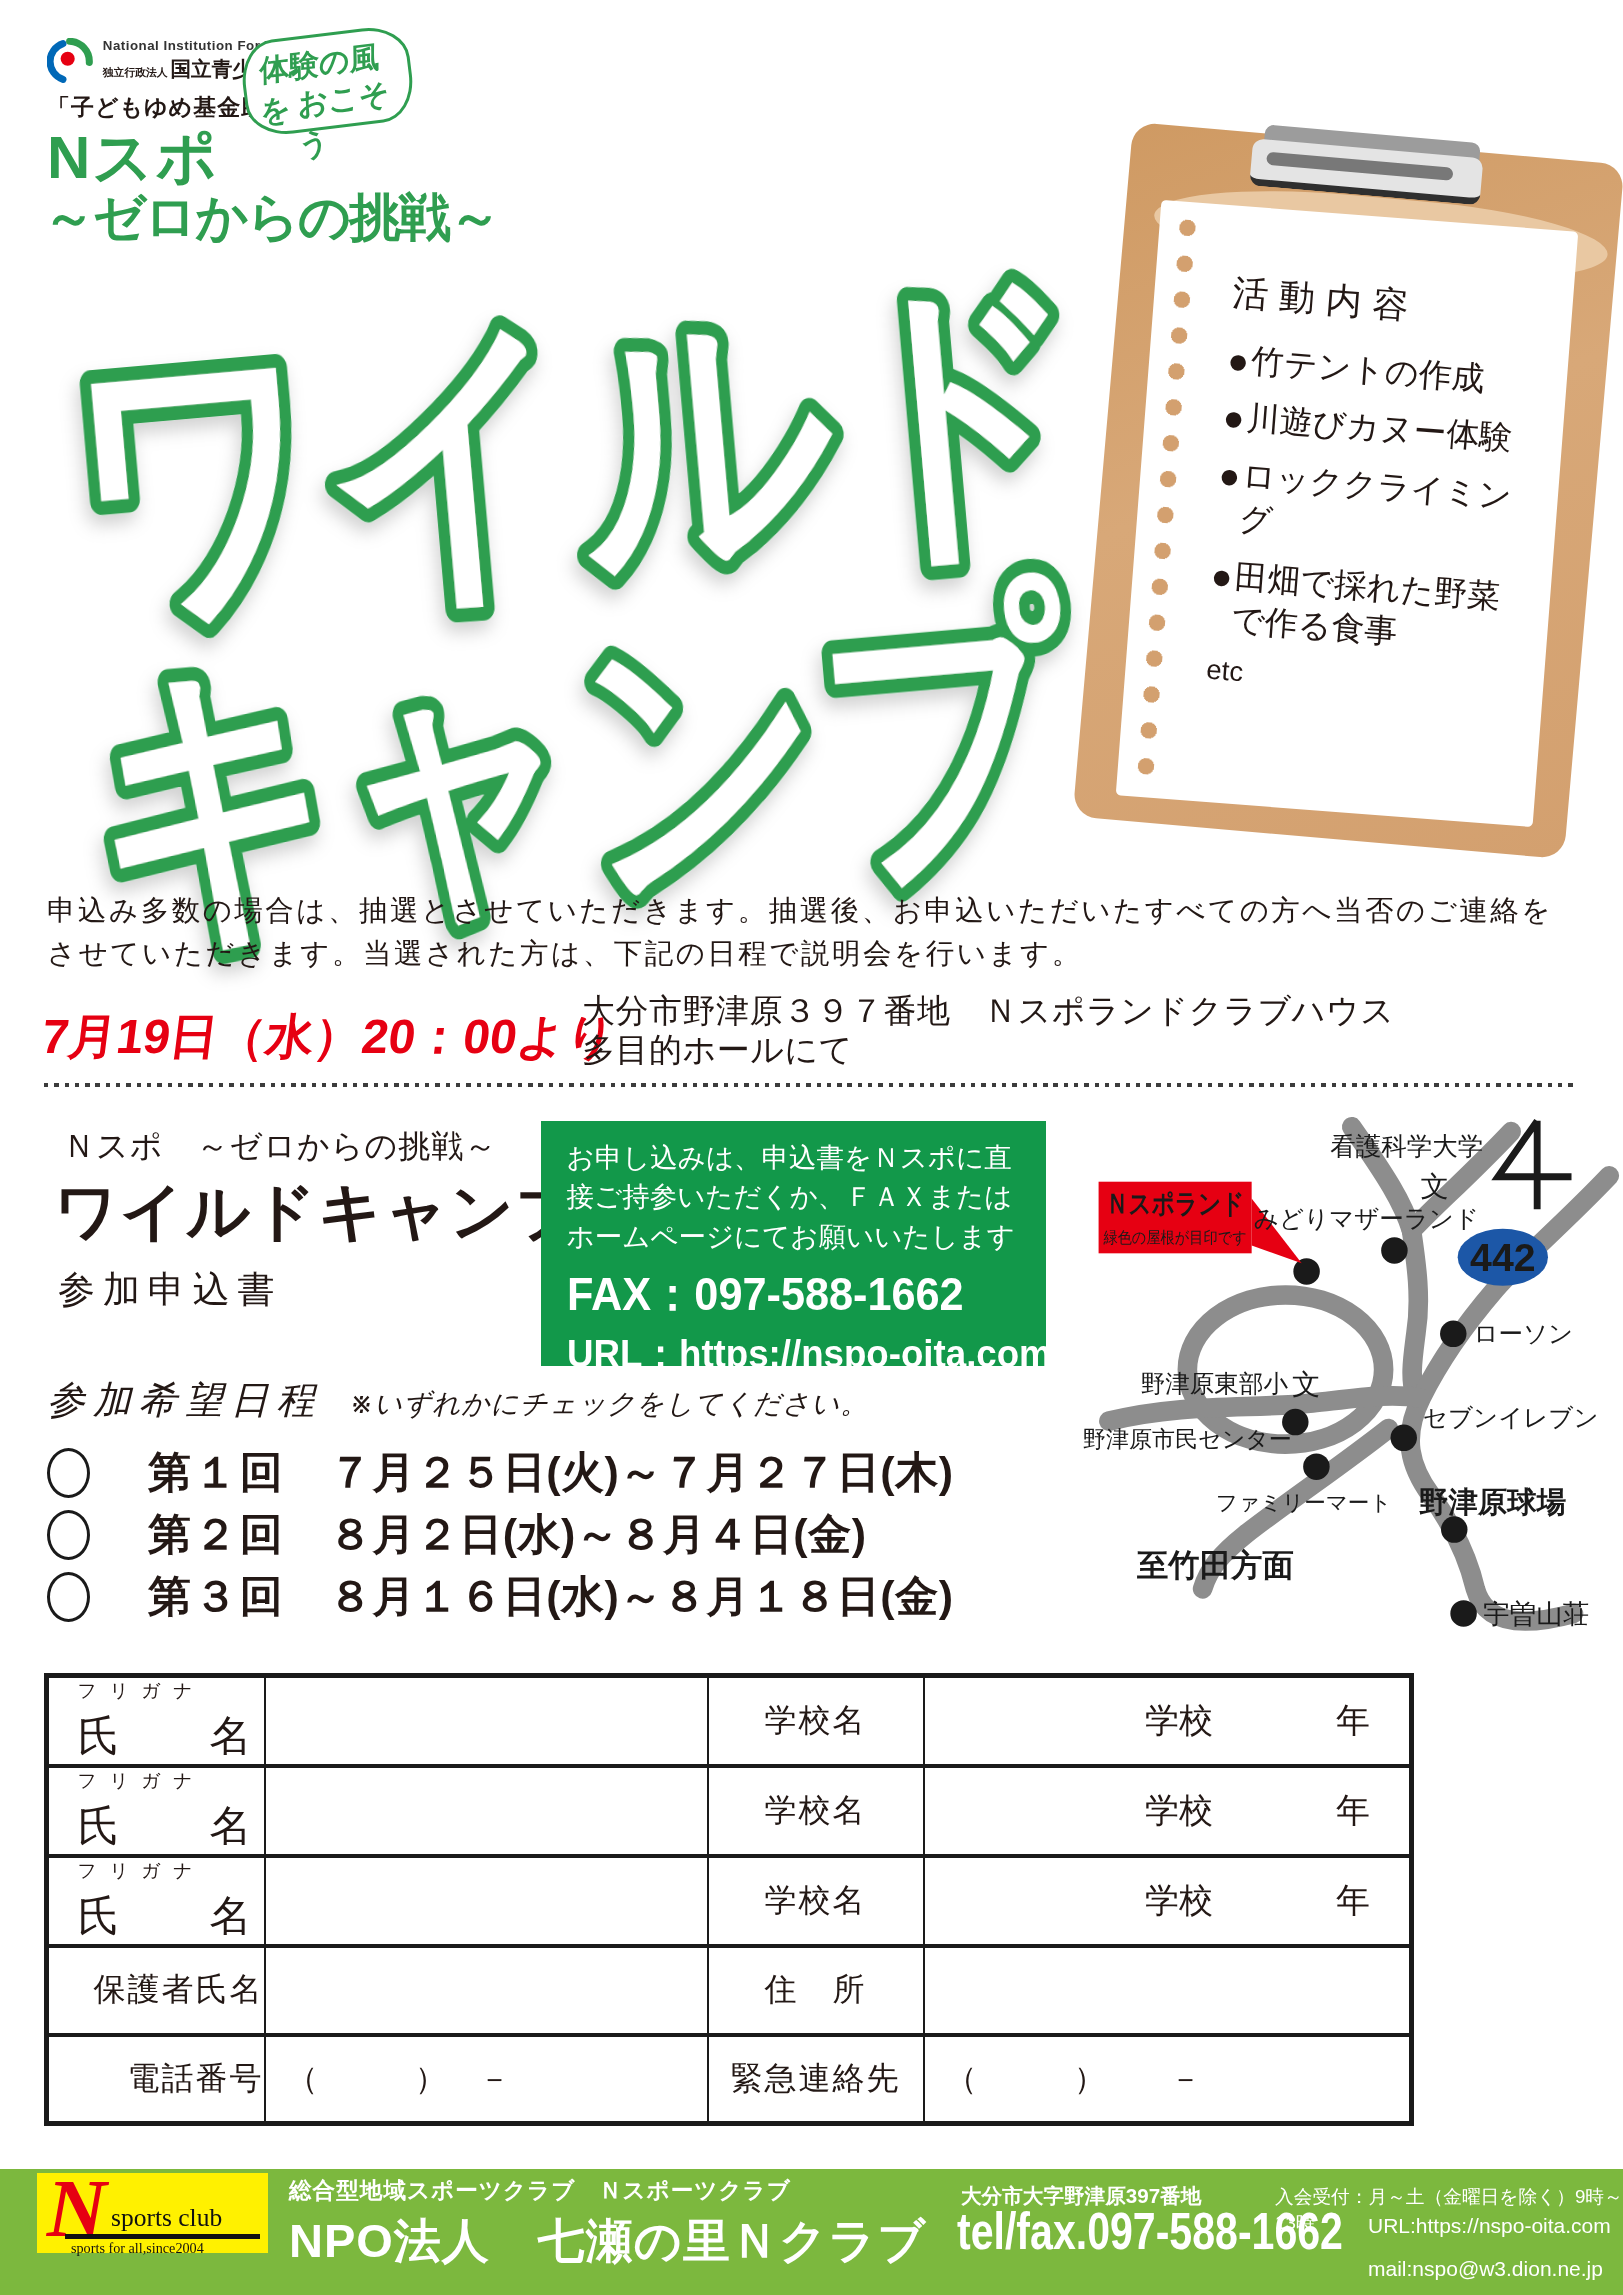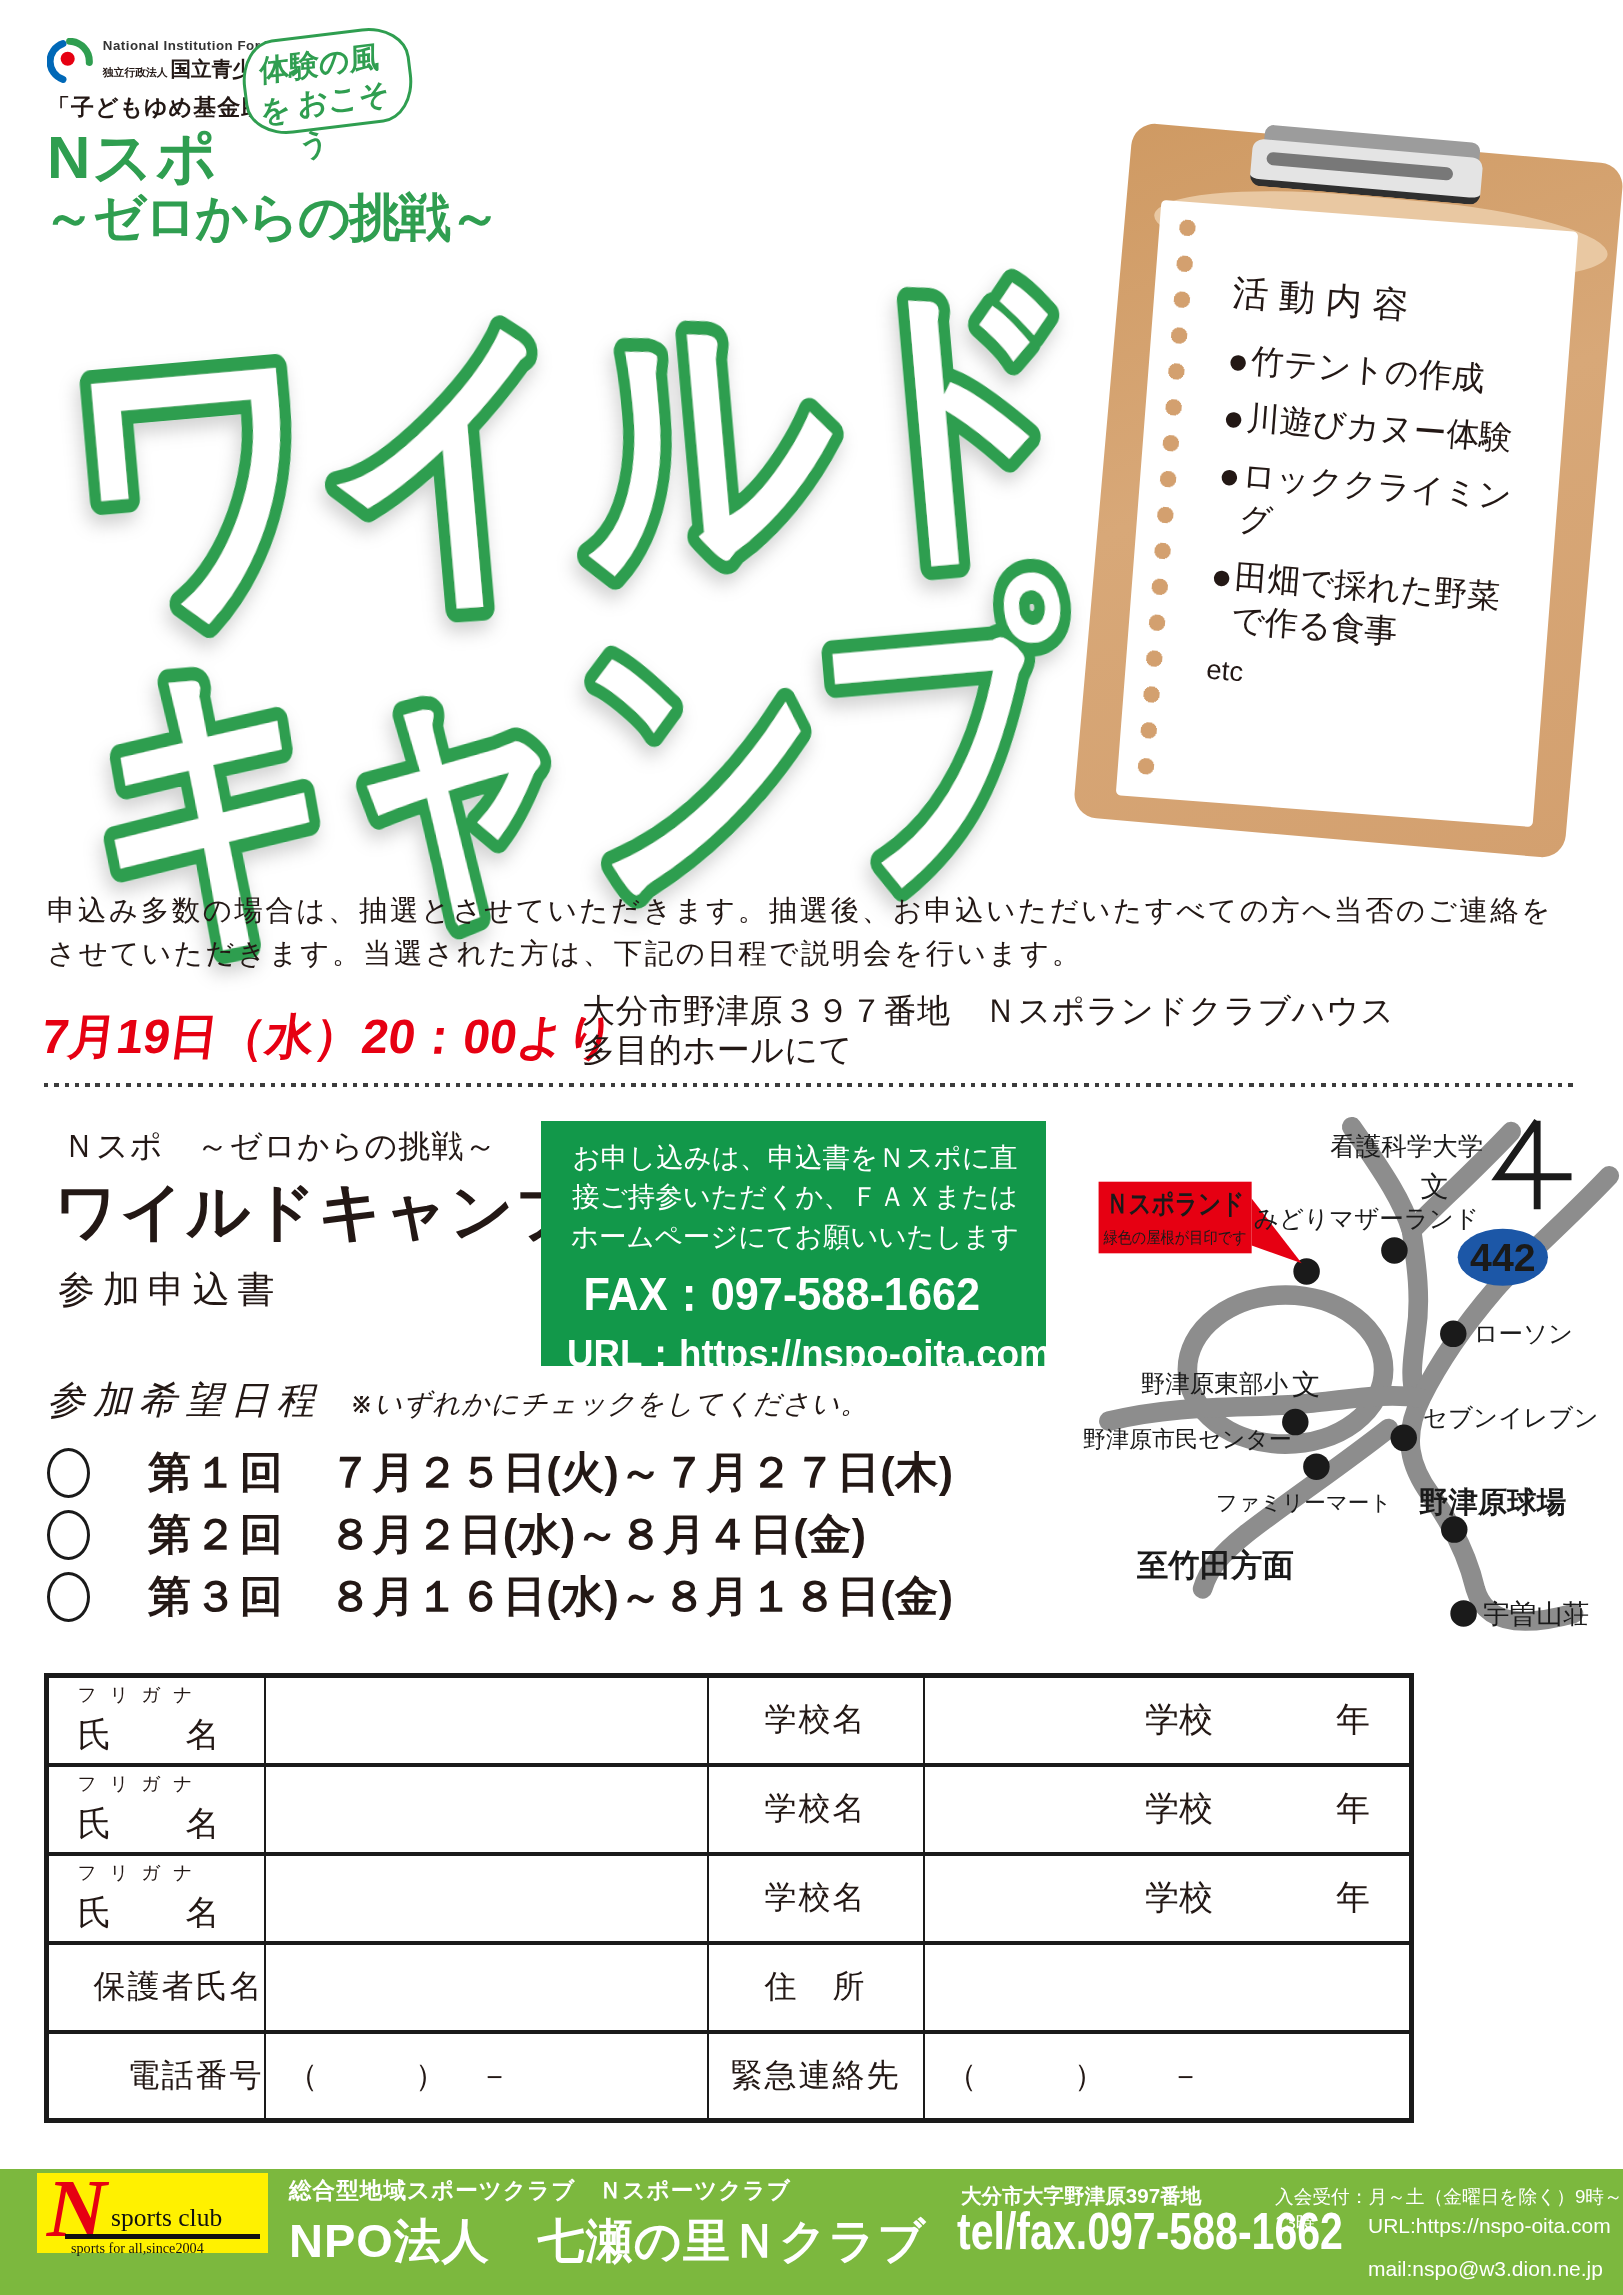--- a/index.html
+++ b/index.html
@@ -63,21 +63,21 @@
 
   .dotted { left:44px; top:1083px; width:1534px; height:4.4px;
             background:repeating-linear-gradient(90deg,#3c3c3c 0 4.4px,rgba(0,0,0,0) 4.4px 10.3px); }
 
   
   .apply-sub  { left:63px; top:1125px; font-size:32px; letter-spacing:1px; }
   .apply-title{ left:54px; top:1169px; font-size:63px; font-weight:900; letter-spacing:1.5px; }
   .apply-form { left:58px; top:1265px; font-size:37px; letter-spacing:7.9px; }
 
   .green-box { left:541px; top:1121px; width:505px; height:245px; background:#12984a; color:#fff;
-               padding:16.7px 22.6px 12.8px 25.5px;text-align:center; }
+               padding:16.7px 22.6px 12.8px 25.5px; }
   .gb-line { font-size:27.5px; line-height:1.44; letter-spacing:0px; }
   .gb-fax { font-size:46px; font-weight:bold; margin-top:7.9px; transform:scaleX(0.94); transform-origin:left; white-space:nowrap; }
   .gb-url { font-size:39px; font-weight:bold; margin-top:1px; transform:scaleX(0.94); transform-origin:left; white-space:nowrap; }
 
   
   .map { left:1077px; top:1102px; width:547px; height:545px; overflow:visible; }
   .map text { font-family:"Liberation Sans","DejaVu Sans",sans-serif; fill:#1a1a1a; }
 
   
   .sched-head { left:47px; top:1375px; display:flex; align-items:baseline;font-style:italic; }
@@ -91,21 +91,21 @@
 
   
   .ftable { left:44px; top:1673px; border-collapse:collapse; width:1370px; }
   .ftable td { border:2.5px solid #1a1a1a; height:89px; vertical-align:middle; }
   .ftable tr td { border-top-width:4.4px; border-bottom-width:4.4px; }
   .ftable { border:5.9px solid #1a1a1a; }
   .td-c1 { width:218px; padding-left:28.5px; }
   .td-c2 { width:443px; }
   .td-c3 { width:216px; text-align:center; }
   .furigana { font-size:18.7px; letter-spacing:12.8px; margin-bottom:3.9px; }
-  .lbl-big { font-size:34px; letter-spacing:2px; }
+  .lbl-big { font-size:42px; letter-spacing:2px; }
   .lbl-center { font-size:32px; letter-spacing:2px; text-align:right; }
   .grade-cell { display:flex; align-items:center; font-size:34px; }
   .grade-school { margin-left:auto; }
   .grade-year { margin-left:123px; margin-right:39px; }
   .fill-value { font-size:31px; padding-left:21.6px; letter-spacing:1px; }
 
   
   .footer { left:0; top:2169px; width:1623px; height:126px; background:#7cb83e; }
   .flogo { position:absolute; left:37px; top:4.4px; width:231px; height:80px; background:#fff100; }
   .flogo-n { position:absolute; left:9.8px; top:-6.9px; font-family:"Liberation Serif","DejaVu Serif",serif;

